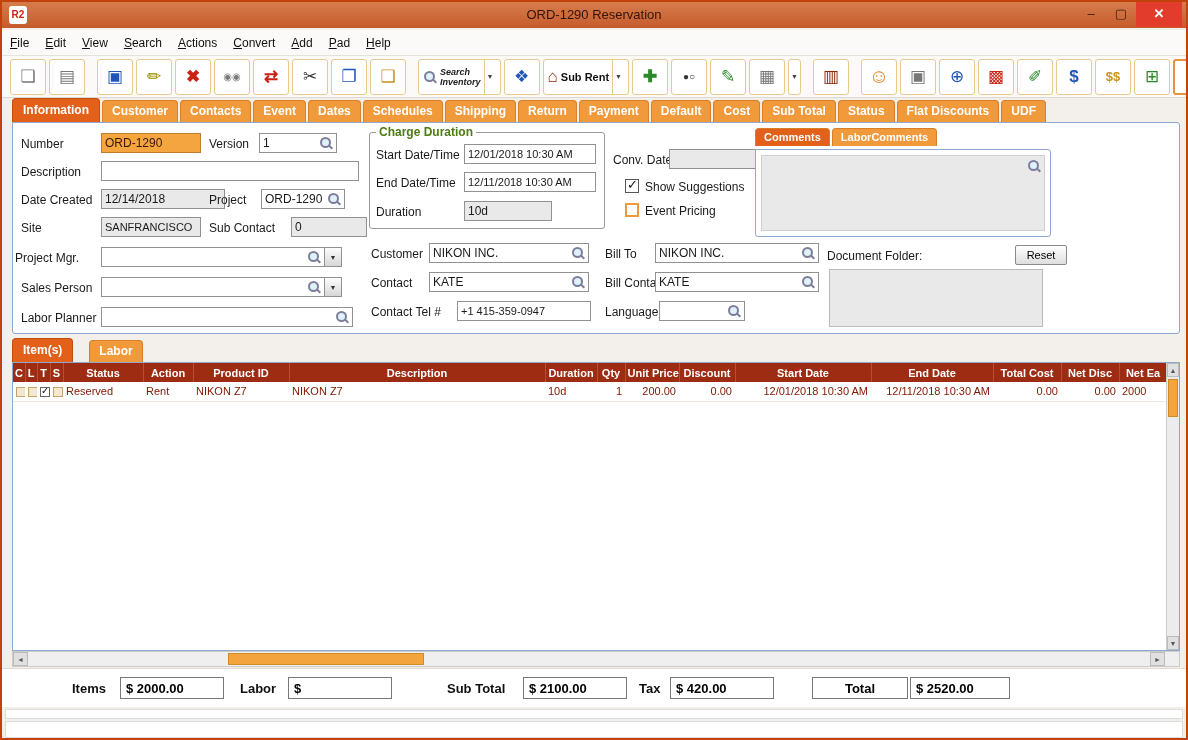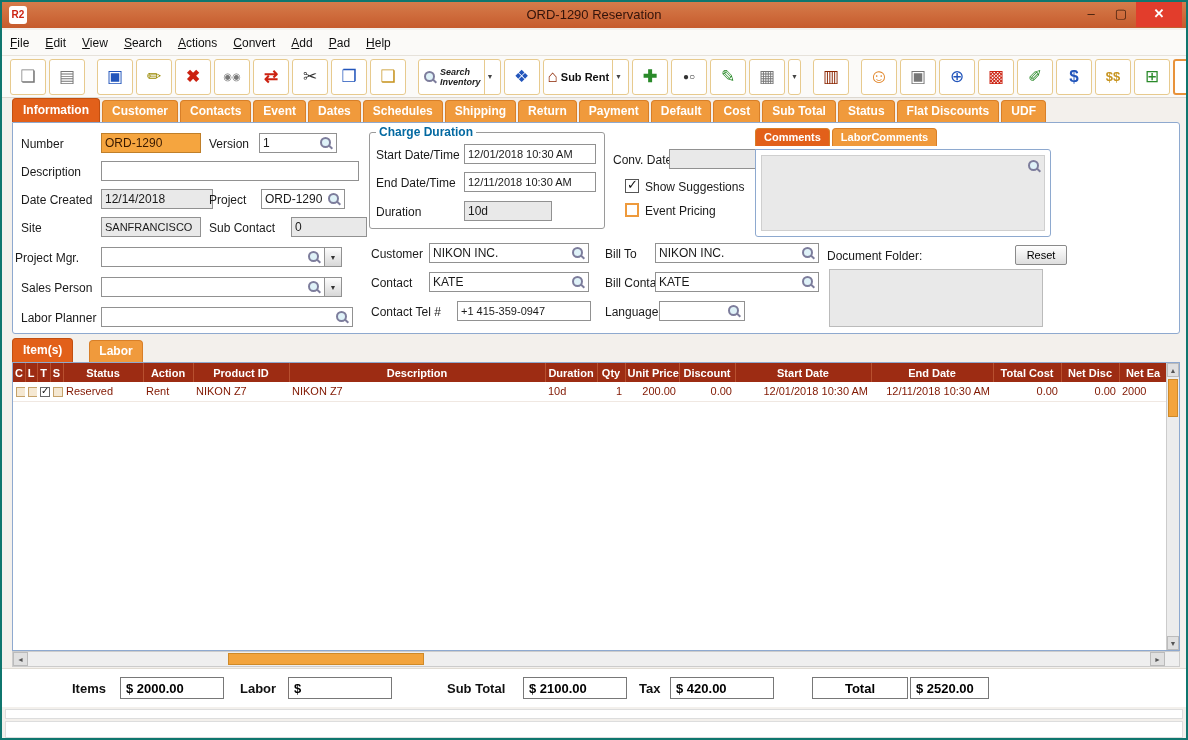--- a/index.html
+++ b/index.html
@@ -1,17 +1,17 @@
 <!DOCTYPE html>
 <html><head>
 <meta charset="utf-8">
 <style>
   * { margin:0; padding:0; box-sizing:border-box; }
   html,body { background:#9a9a9a; font-family:"Liberation Sans", sans-serif; }
-  .window { position:relative; width:1188px; height:740px; background:#f3f0ec; border:2px solid #0f766e; overflow:hidden; }
+  .window { position:relative; width:1188px; height:740px; background:#f3f0ec; border:2px solid #c2410c; overflow:hidden; }
 
   
   .titlebar { position:absolute; left:0; top:0; right:0; height:26px;
               background:linear-gradient(180deg,#d67c4b,#c65b2d); }
   .app-icon { position:absolute; left:7px; top:4px; width:18px; height:18px; background:#fff; border-radius:3px;
               color:#cc2211; font:bold 10px/18px "Liberation Sans",sans-serif; text-align:center; }
   .title { position:absolute; left:0; right:0; top:5px; text-align:center; font-size:13px; color:#33130a; }
   .win-controls { position:absolute; right:4px; top:0; height:26px; display:flex; }
   .wc { width:30px; height:25px; text-align:center; line-height:24px; font-size:13px; color:#3a1a0a; }
   .wc.close { width:46px; background:#e23d2c; color:#fff; font-weight:bold; }
@@ -57,21 +57,21 @@
   .dd { position:absolute; width:17px; height:20px; border:1px solid #919191; border-left:none;
         background:linear-gradient(#fdfdfd,#d7d7d7); font-size:7px; display:flex; align-items:center;
         justify-content:center; color:#333; }
   .mag { width:14px; height:14px; position:relative; flex:0 0 14px; }
   .mag::before { content:""; position:absolute; left:1px; top:1px; width:7px; height:7px;
                  border:2px solid #7d7d9c; border-radius:50%; background:#dff2f8; }
   .mag::after { content:""; position:absolute; left:9px; top:10px; width:5px; height:2px;
                 background:#7d7d9c; transform:rotate(42deg); }
   fieldset.cd { position:absolute; left:356px; top:2px; width:236px; height:104px;
                 border:1px solid #9a9a9a; border-radius:3px; }
-  fieldset.cd legend { font:bold 12px "Liberation Sans",sans-serif; margin-left:6px; padding:0 3px; color:#0369a1; }
+  fieldset.cd legend { font:bold 12px "Liberation Sans",sans-serif; margin-left:6px; padding:0 3px; color:#4d7c0f; }
   .cb { position:absolute; width:14px; height:14px; border:1px solid #555; background:#fff; }
   .cb.checked::after { content:"✓"; position:absolute; left:1px; top:-3px;
                        font:bold 13px "DejaVu Sans",sans-serif; color:#111; }
   .cb.orange-box { border:2px solid #ee9a3c; }
   .ctab { padding:2px 8px 3px; background:#f09a3c; color:#fff; font:bold 11px "Liberation Sans",sans-serif;
           border:1px solid #d87f28; border-bottom:none; border-radius:4px 4px 0 0; }
   .ctab.active { background:#e2601a; }
   .cbox { position:absolute; left:742px; top:26px; width:296px; height:88px; border:1px solid #8ea9cf;
           background:#fff; padding:5px; border-radius:0 3px 3px 3px; }
   .cbox-inner { width:100%; height:100%; background:#e9e9e9; border:1px solid #cfcfcf; position:relative; }
@@ -263,21 +263,21 @@
         <span class="val">1</span>
         <span class="mag"></span>
       </div>
 
     <span class="lbl" style="left:8px;top:42px">Description</span>
     <div class="fld" style="left:88px;top:38px;width:258px">
         <span class="val"></span>
       </div>
 
     <span class="lbl" style="left:8px;top:70px">Date Created</span>
-    <div class="fld gray" style="left:88px;top:66px;width:112px">
+    <div class="fld gray" style="left:88px;top:66px;width:124px">
         <span class="val">12/14/2018</span>
       </div>
     <span class="lbl" style="left:196px;top:70px">Project</span>
     <div class="fld" style="left:248px;top:66px;width:84px">
         <span class="val">ORD-1290</span>
         <span class="mag"></span>
       </div>
 
     <span class="lbl" style="left:8px;top:98px">Site</span>
     <div class="fld gray f11" style="left:88px;top:94px;width:100px">
@@ -466,19 +466,19 @@
   <div class="totals">
     <span class="tlabel" style="left:70px;top:12px">Items</span>
     <div class="tfield" style="left:118px;top:8px;width:104px"><span>$ 2000.00</span></div>
     <span class="tlabel" style="left:238px;top:12px">Labor</span>
     <div class="tfield" style="left:286px;top:8px;width:104px"><span>$</span></div>
     <span class="tlabel" style="left:445px;top:12px">Sub Total</span>
     <div class="tfield" style="left:521px;top:8px;width:104px"><span>$ 2100.00</span></div>
     <span class="tlabel" style="left:637px;top:12px">Tax</span>
     <div class="tfield" style="left:668px;top:8px;width:104px"><span>$ 420.00</span></div>
     <div class="tfield center" style="left:810px;top:8px;width:96px"><span>Total</span></div>
-    <div class="tfield" style="left:908px;top:8px;width:79px"><span>$ 2520.00</span></div>
+    <div class="tfield" style="left:908px;top:8px;width:100px"><span>$ 2520.00</span></div>
   </div>
 
   <div class="strip1"></div>
   <div class="strip2"></div>
 
 </div>
 
 </body></html>

